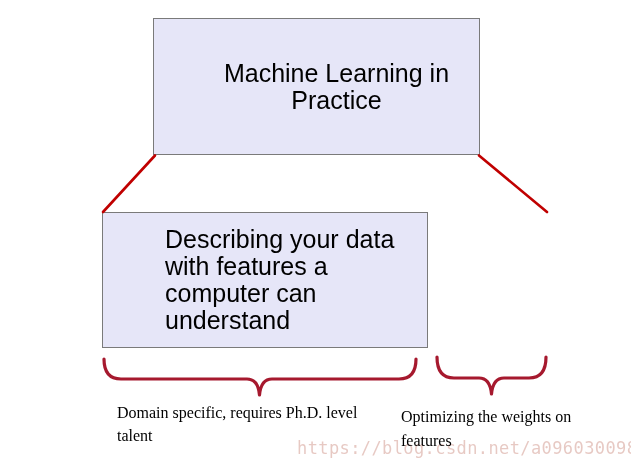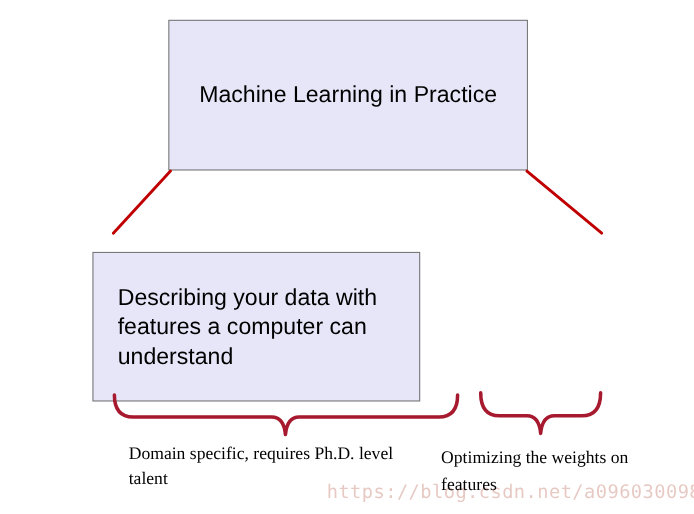--- a/index.html
+++ b/index.html
@@ -14,41 +14,41 @@
     height: 467px;
     background: #ffffff;
     overflow: hidden;
   }
   .box {
     position: absolute;
     background: #e6e6f8;
     border: 1.6px solid #7a7a7a;
     box-sizing: border-box;
     color: #000000;
-    font-size: 21px;
+    font-size: 25px;
     line-height: 27px;
+    padding-left: 40px;
   }
   .box-top {
     left: 153px;
     top: 18px;
     width: 327px;
     height: 137px;
     display: flex;
     align-items: center;
     justify-content: center;
     text-align: center;
   }
   .box-left {
-    left: 84px;
+    left: 102px;
     top: 212px;
-    width: 298px;
+    width: 326px;
     height: 136px;
     display: flex;
     align-items: center;
-    margin-top: 17px;
   }
   .box-left .box-text {
     padding-left: 22px;
     width: 276px;
   }
   .box-right {
     left: 435px;
     top: 212px;
     width: 113px;
     height: 136px;

